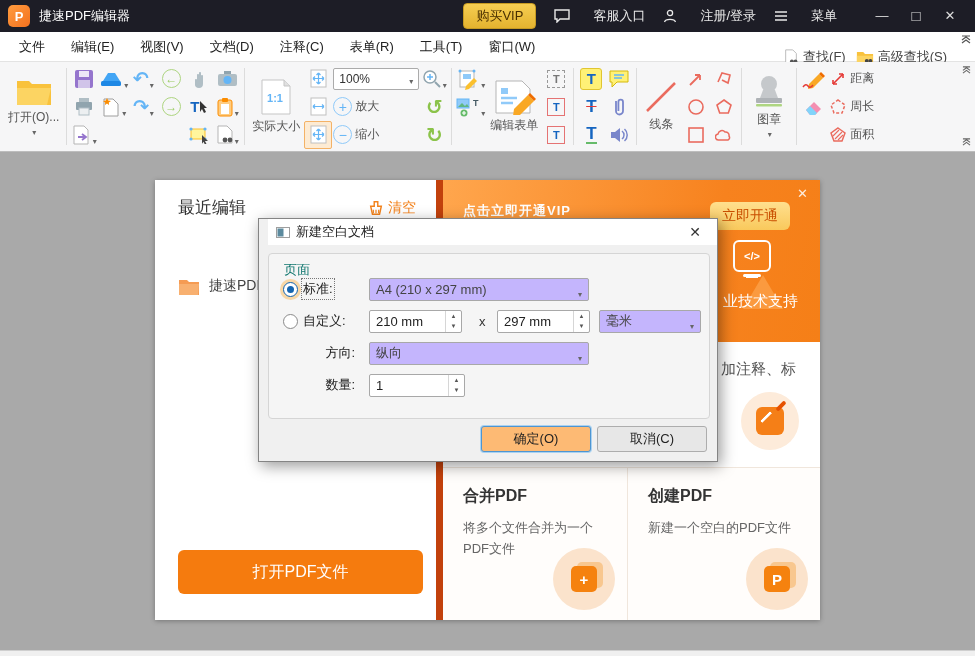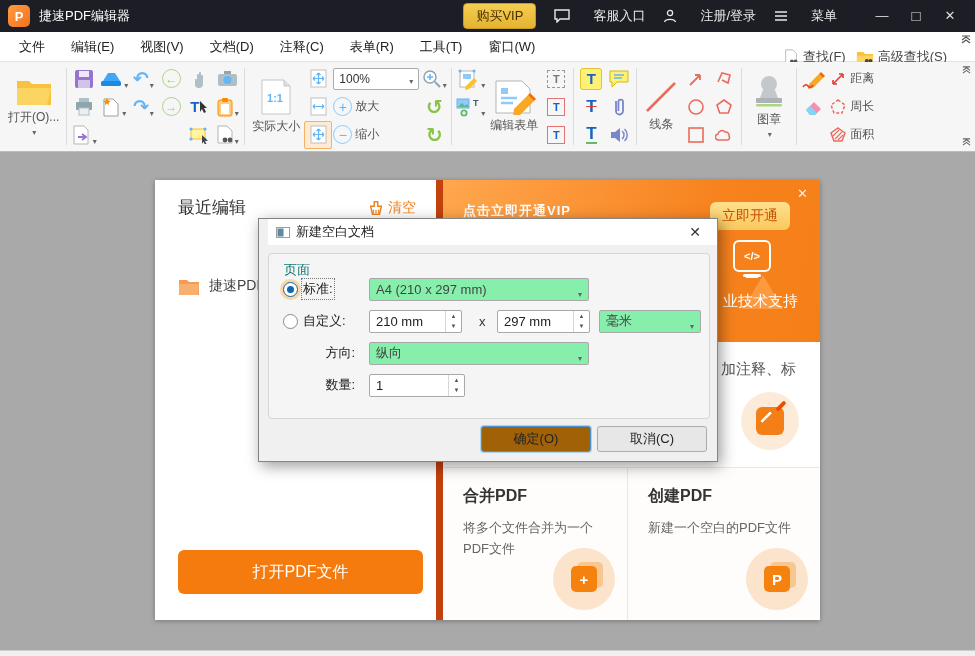--- a/index.html
+++ b/index.html
@@ -115,31 +115,31 @@
   .dlg-close { margin-left:auto; font-size:14px; color:#333; width:28px; text-align:center; }
   .groupbox { position:absolute; left:9px; top:34px; width:442px; height:166px; border:1px solid #D5D5D5;
     border-radius:4px; background:#F5F5F5; }
   .grouplabel { position:absolute; left:10px; top:-9px; background:#F5F5F5; padding:0 5px; font-size:13px; color:#0f766e;margin-top:16px; }
   .drow { position:absolute; left:0; display:flex; align-items:center; }
   .dlabel { width:86px; text-align:right; margin-right:8px; font-size:13px; color:#222; }
   .dlabel.focusrect { outline:1px dotted #777; outline-offset:1px; }
   .radio { width:15px; height:15px; border-radius:50%; border:1px solid #8A8A8A; background:#fff; margin-left:14px; position:relative; flex:0 0 15px; }
   .radio.sel { border-color:#1465B0; box-shadow:0 0 0 3px rgba(250,190,100,.55); }
   .radio.sel:after { content:""; position:absolute; left:3px; top:3px; width:7px; height:7px; border-radius:50%; background:#1465B0; }
-  .combo { height:23px; background:#86efac; border:1px solid #A8A8A8; border-radius:2px; display:flex;
+  .combo { height:23px; background:#c4b5fd; border:1px solid #A8A8A8; border-radius:2px; display:flex;
     align-items:center; padding:0 6px; font-size:13px; color:#444; }
   .combo .dd { margin-left:auto; padding-bottom:1px; }
   .spin { height:23px; background:#fff; border:1px solid #A8A8A8; border-radius:2px; display:flex; align-items:stretch; font-size:13px; color:#222; }
   .spin .val { flex:1; display:flex; align-items:center; padding-left:6px; }
   .spin .arrows { width:16px; border-left:1px solid #D6D6D6; display:flex; flex-direction:column; }
   .spin .arrows span { flex:1; font-size:6px; color:#555; display:flex; align-items:center; justify-content:center; }
   .xsep { font-size:13px; color:#333; margin:0 0; }
   .dlg-btn { position:absolute; height:26px; width:110px; background:#E7E7E7; border:1px solid #ADADAD;
     border-radius:3px; font-size:13px; color:#222; display:flex; align-items:center; justify-content:center; }
-  .dlg-btn.ok { right:126px; bottom:9px; border:1px solid #4E95D1; box-shadow:0 0 0 1px #A9D2F2; background:#a16207; }
+  .dlg-btn.ok { right:126px; bottom:9px; border:1px solid #4E95D1; box-shadow:0 0 0 1px #A9D2F2; background:#fdba74; }
   .dlg-btn.cancel { right:10px; bottom:9px; }
 
   svg { display:block; }
 </style>
 </head>
 <body>
 
 <div class="titlebar">
   <div class="logo">P</div>
   <div class="apptitle">捷速PDF编辑器</div>

